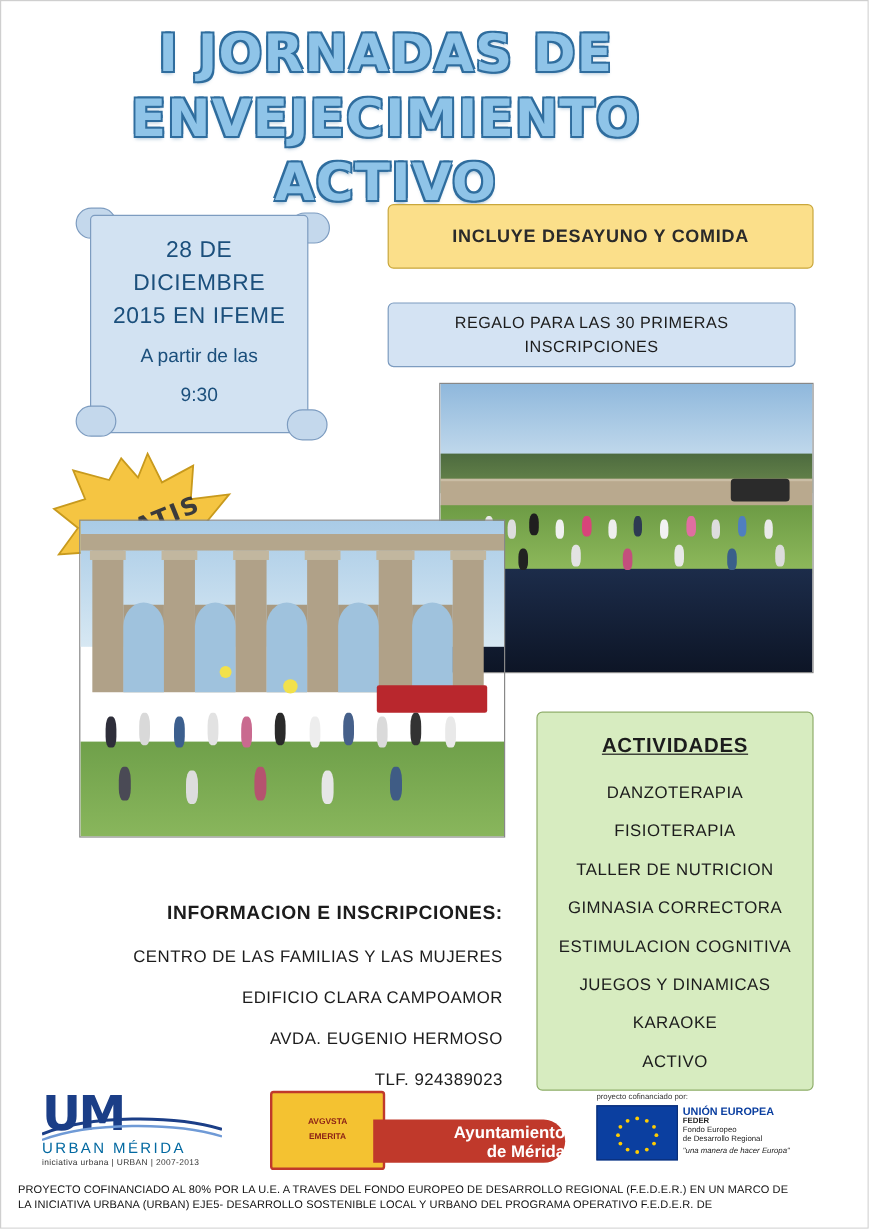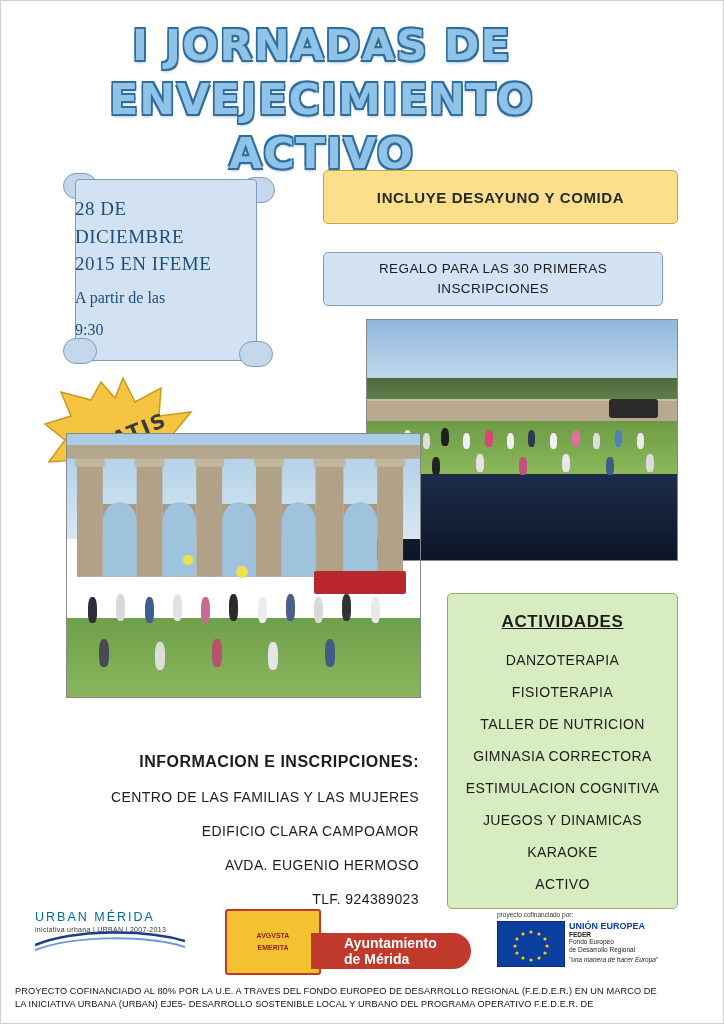--- a/index.html
+++ b/index.html
@@ -77,22 +77,23 @@
   }
   .scroll-note .curl.tl { left: 0px; top: 0px; }
   .scroll-note .curl.tr { left: 178px; top: 4px; }
   .scroll-note .curl.bl { left: 0px; top: 165px; }
   .scroll-note .curl.br { left: 176px; top: 168px; }
   .scroll-text {
     position: absolute;
     left: 12px;
     top: 22px;
     width: 182px;
+    text-align: center;
     color: #1b4f7c;
-    font-family: Liberation Serif, serif;
+    font-family: Liberation Sans, sans-serif;
   }
   .scroll-text .big {
     font-size: 19px;
     line-height: 1.45;
     letter-spacing: .5px;
   }
   .scroll-text .sub {
     font-size: 16px;
     line-height: 1.5;
     margin-top: 8px;
@@ -349,23 +350,24 @@
     width: 160px;
     height: 36px;
     background: #c0392b;
     border-radius: 0 18px 18px 0;
     color: #fff;
     font-size: 14px;
     font-weight: bold;
     display: flex;
     flex-direction: column;
     justify-content: center;
-    padding-left: 33px;
+    padding-left: 14px;
     box-sizing: border-box;
     line-height: 1.15;
+    text-align: right;
   }
   .crest-label {
     position: absolute;
     left: 14px; top: 20px;
     width: 64px;
     text-align: center;
     font-size: 7px;
     font-weight: bold;
     color: #8a1f16;
     line-height: 1.3;
@@ -564,20 +566,21 @@
     <div class="heading">INFORMACION E INSCRIPCIONES:</div>
     <div class="line">CENTRO DE LAS FAMILIAS Y LAS MUJERES</div>
     <div class="line">EDIFICIO CLARA CAMPOAMOR</div>
     <div class="line">AVDA. EUGENIO HERMOSO</div>
     <div class="line">TLF. 924389023</div>
   </div>
 
   <div class="logos">
 
     <div class="logo-urban">
+      <div class="um-text">UM</div>
       <svg class="um-swoosh" viewBox="0 0 150 22" aria-hidden="true">
         <path d="M0 16 C40 0, 110 0, 150 12" stroke="#1b3e87" stroke-width="2.5" fill="none"></path>
         <path d="M0 21 C40 6, 110 6, 150 18" stroke="#6f9ad6" stroke-width="2" fill="none"></path>
       </svg>
       <div class="um-sub1">URBAN MÉRIDA</div>
       <div class="um-sub2">iniciativa urbana | URBAN | 2007-2013</div>
     </div>
 
     <div class="logo-merida">
       <div class="merida-crest">

